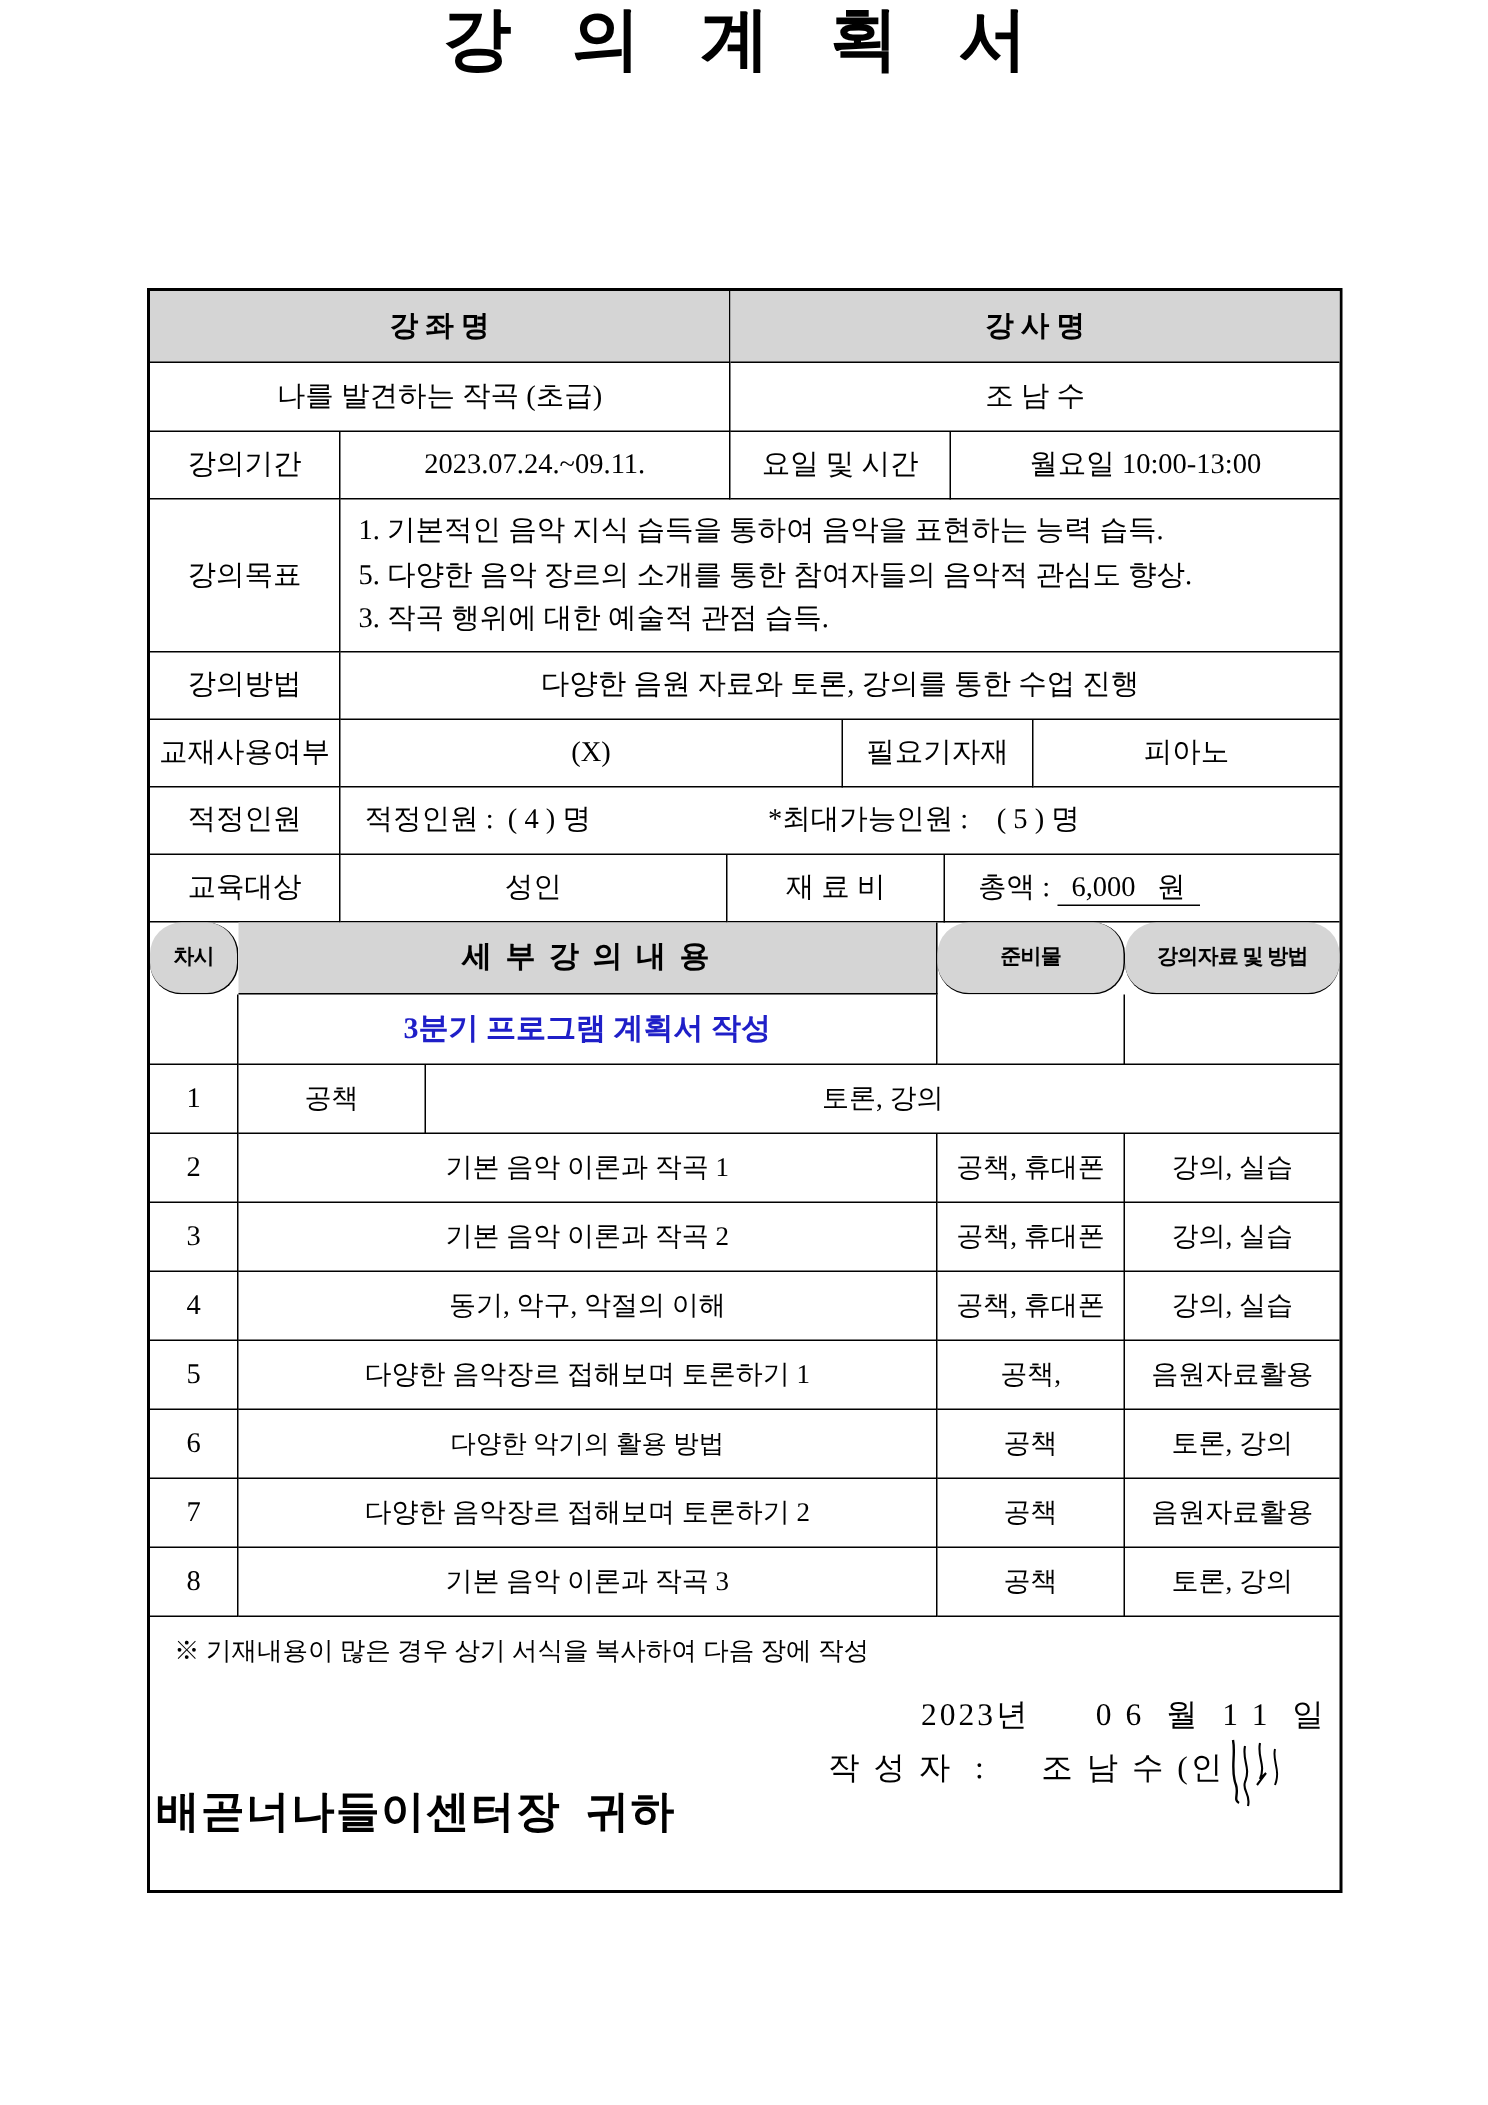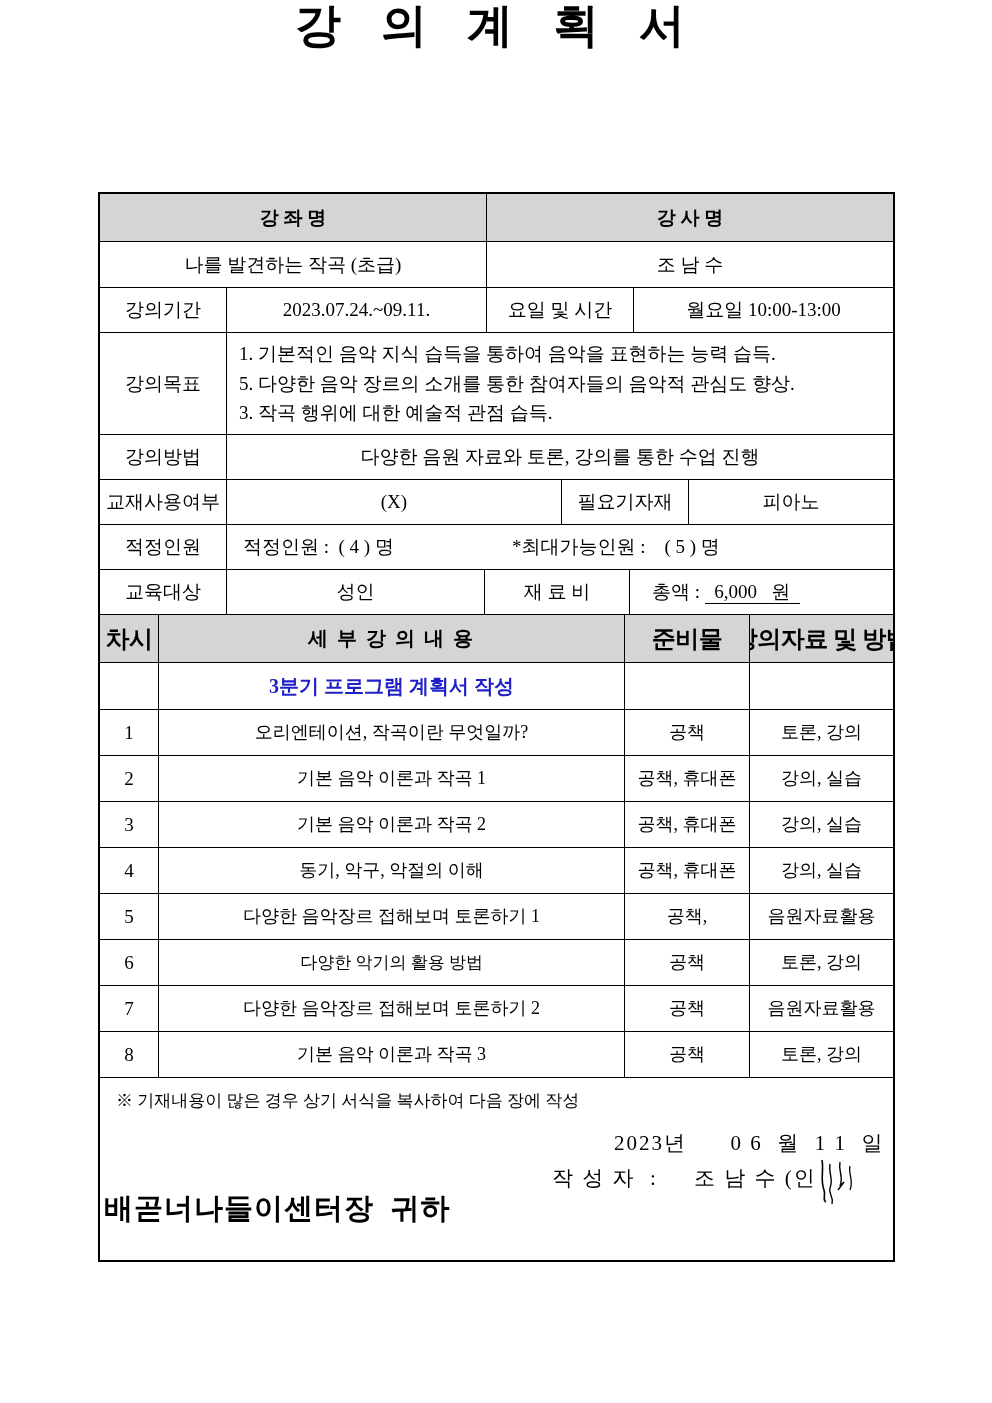--- a/index.html
+++ b/index.html
@@ -27,21 +27,21 @@
   .gray{background:#d5d5d5;font-weight:bold;}
   .leftal{justify-content:flex-start;text-align:left;}
   .pre{white-space:pre;}
   .objectives{
     flex-direction:column;align-items:flex-start;justify-content:center;
     padding-left:12px;text-align:left;
   }
   .objectives div{margin:3px 0;}
   .subtitle-blue{font-weight:bold;font-size:20px;}
   .ul-amount{display:inline-block;border-bottom:1.5px solid #000;white-space:pre;}
-  .sched-head{font-size:24px;letter-spacing:-0.5px;white-space:nowrap;}
+  .sched-head{font-size:14px;letter-spacing:-0.5px;white-space:nowrap;border-radius:21px;}
   .footer-cell{
     position:relative;display:block;border-right:none;border-bottom:none;
     width:100%;height:182px;box-sizing:border-box;
   }
   .f-note{position:absolute;top:12px;left:16px;font-size:17px;white-space:pre;}
   .f-date{position:absolute;top:52px;left:470px;font-size:21px;white-space:pre;letter-spacing:2px;margin-left:44px;}
   .f-author{position:absolute;top:87px;left:452px;font-size:21px;white-space:pre;letter-spacing:2px;}
   .f-sign{position:absolute;top:78px;left:714px;}
   .f-recipient{
     position:absolute;top:112px;left:4px;font-size:29px;font-weight:600;
@@ -122,21 +122,20 @@
 
     <div class="row" style="height:47px">
       <div class="c" style="width:59px"></div>
       <div class="c subtitle-blue" style="width:466px;color:#1f1fc8">3분기 프로그램 계획서 작성</div>
       <div class="c" style="width:125px"></div>
       <div class="c" style="flex:1"></div>
     </div>
 
     <div class="row" style="height:46px">
       <div class="c" style="width:59px">1</div>
-      <div class="c" style="width:466px;font-size:18px">오리엔테이션, 작곡이란 무엇일까?</div>
       <div class="c" style="width:125px;font-size:18px">공책</div>
       <div class="c" style="flex:1;font-size:18px">토론, 강의</div>
     </div>
     <div class="row" style="height:46px">
       <div class="c" style="width:59px">2</div>
       <div class="c" style="width:466px;font-size:18px">기본 음악 이론과 작곡 1</div>
       <div class="c" style="width:125px;font-size:18px">공책, 휴대폰</div>
       <div class="c" style="flex:1;font-size:18px">강의, 실습</div>
     </div>
     <div class="row" style="height:46px">

